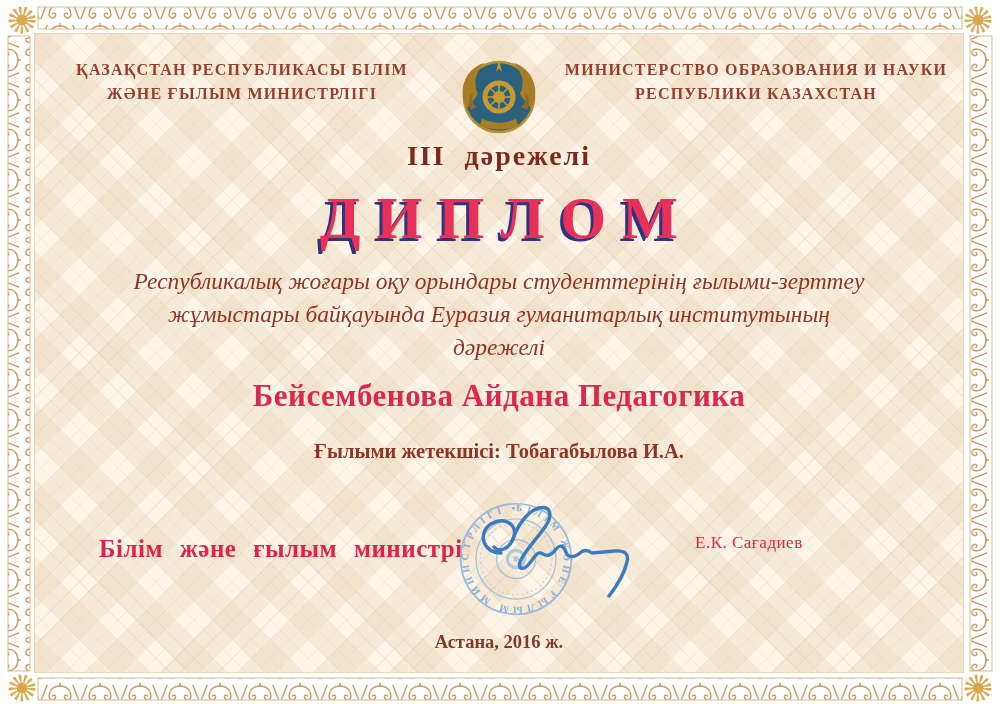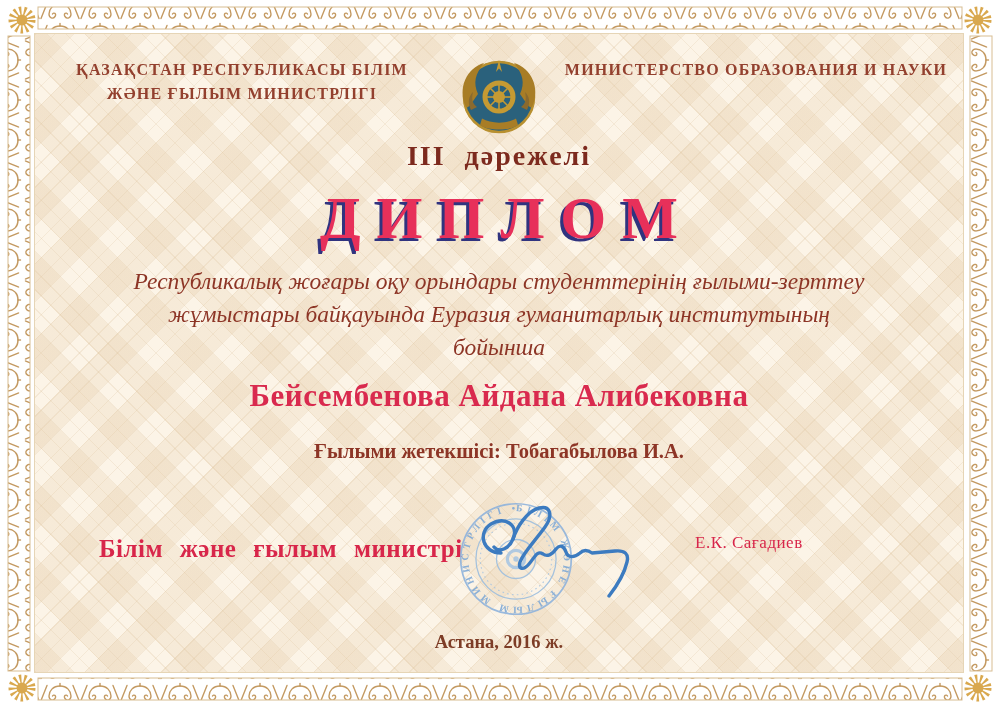--- a/index.html
+++ b/index.html
@@ -110,34 +110,35 @@
             <line x1="36" y1="35" x2="56" y2="55"></line>
             <line x1="56" y1="35" x2="36" y2="55"></line>
           </g>
           <circle cx="46" cy="45" r="14" fill="none" stroke="#c59a33" stroke-width="5"></circle>
           <circle cx="46" cy="45" r="6" fill="#c59a33"></circle>
           <path d="M27,73 C34,79 58,79 65,73 L63,66.5 C54,72 38,72 29,66.5 Z" fill="#a87d26"></path>
         </svg>
       </div>
       <div class="side">
         <div>МИНИСТЕРСТВО  ОБРАЗОВАНИЯ  И  НАУКИ</div>
+        <div>РЕСПУБЛИКИ  КАЗАХСТАН</div>
       </div>
     </div>
 
     <div class="degree">III дәрежелі</div>
 
     <div class="title">ДИПЛОМ</div>
 
     <div class="bodytxt">
       <div>Республикалық жоғары оқу орындары студенттерінің ғылыми-зерттеу</div>
       <div>жұмыстары байқауында Еуразия гуманитарлық институтының</div>
-      <div>бойынша</div>
+      <div>дәрежелі</div>
     </div>
 
-    <div class="rname">Бейсембенова Айдана Алибековна</div>
+    <div class="rname">Бейсембенова Айдана Педагогика</div>
 
     <div class="award">
       <div>Ғылыми жетекшісі: Тобагабылова И.А.</div>
     </div>
 
     <div class="sigrow">
       <div class="minlbl">Білім және ғылым министрі</div>
 
       <svg class="seal" viewBox="0 0 120 120" xmlns="http://www.w3.org/2000/svg">
         <defs>

